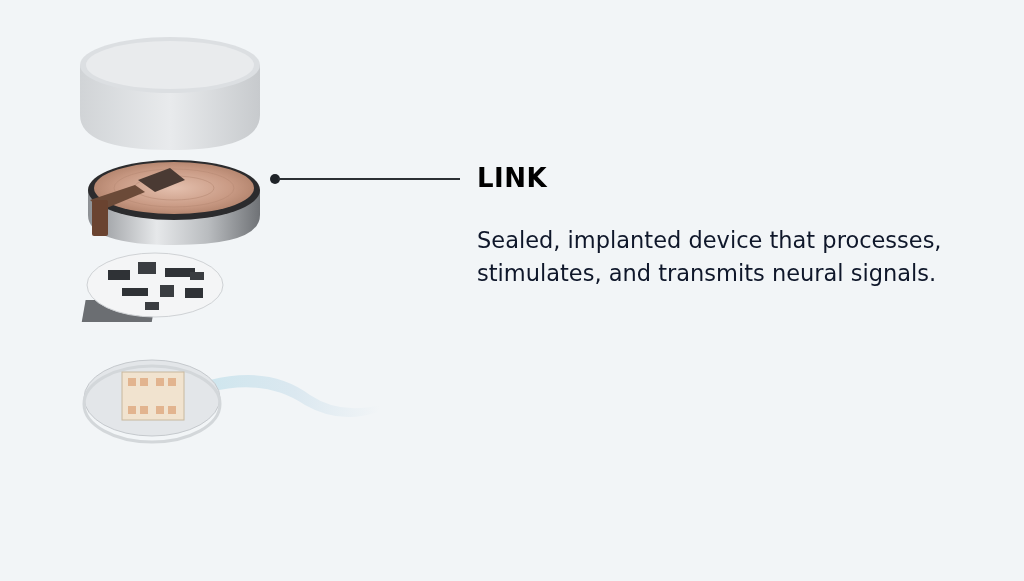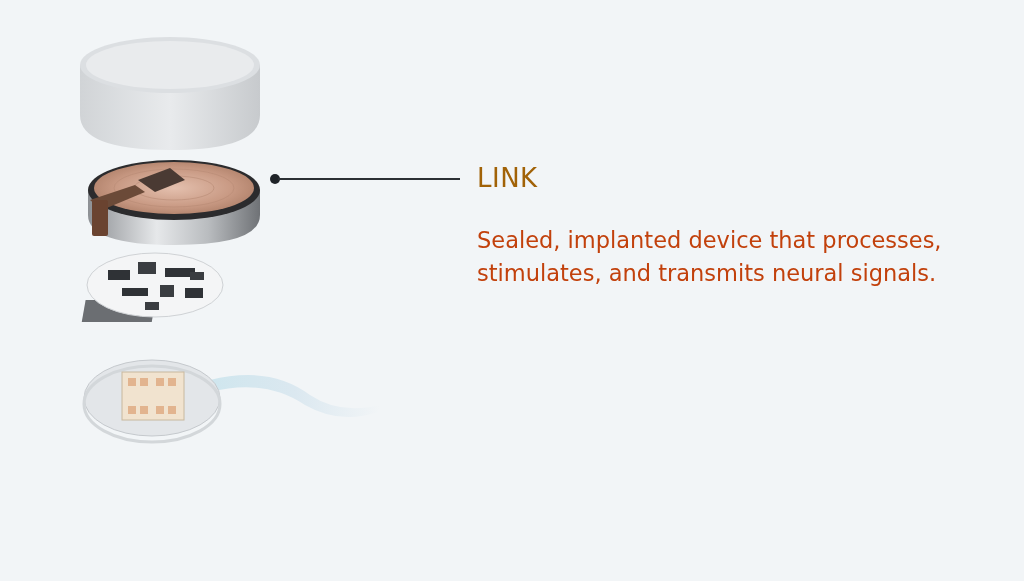--- a/index.html
+++ b/index.html
@@ -1,21 +1,21 @@
 <!DOCTYPE html>
 <html><head>
 <meta charset="utf-8">
 <style>
   html,body{margin:0;padding:0;}
   body{width:1024px;height:581px;background:#f2f5f7;position:relative;overflow:hidden;font-family:"DejaVu Sans","Liberation Sans",sans-serif;}
   .illustration{position:absolute;left:60px;top:20px;width:340px;height:430px;}
   .callout-dot{position:absolute;left:270px;top:174px;width:10px;height:10px;border-radius:50%;background:#1f2328;}
   .callout-line{position:absolute;left:278px;top:178px;width:182px;height:2px;background:#2b2f34;}
-  .title{position:absolute;left:477px;top:163px;font-size:26px;color:#a16207;letter-spacing:0.5px;font-weight:400;}
-  .desc{position:absolute;left:477px;top:224px;width:540px;font-size:22.5px;line-height:33px;color:#c2410c;}
+  .title{position:absolute;left:477px;top:163px;font-size:26px;color:#000000;letter-spacing:0.5px;font-weight:700;}
+  .desc{position:absolute;left:477px;top:224px;width:540px;font-size:22.5px;line-height:33px;color:#0f172a;}
 </style>
 </head>
 <body>
 
 <div class="illustration">
   <svg width="340" height="430" viewBox="0 0 340 430" xmlns="http://www.w3.org/2000/svg">
     <defs>
       <linearGradient id="capSide" x1="0" y1="0" x2="1" y2="0">
         <stop offset="0" stop-color="#cfd2d5"></stop>
         <stop offset="0.5" stop-color="#e8eaec"></stop>

